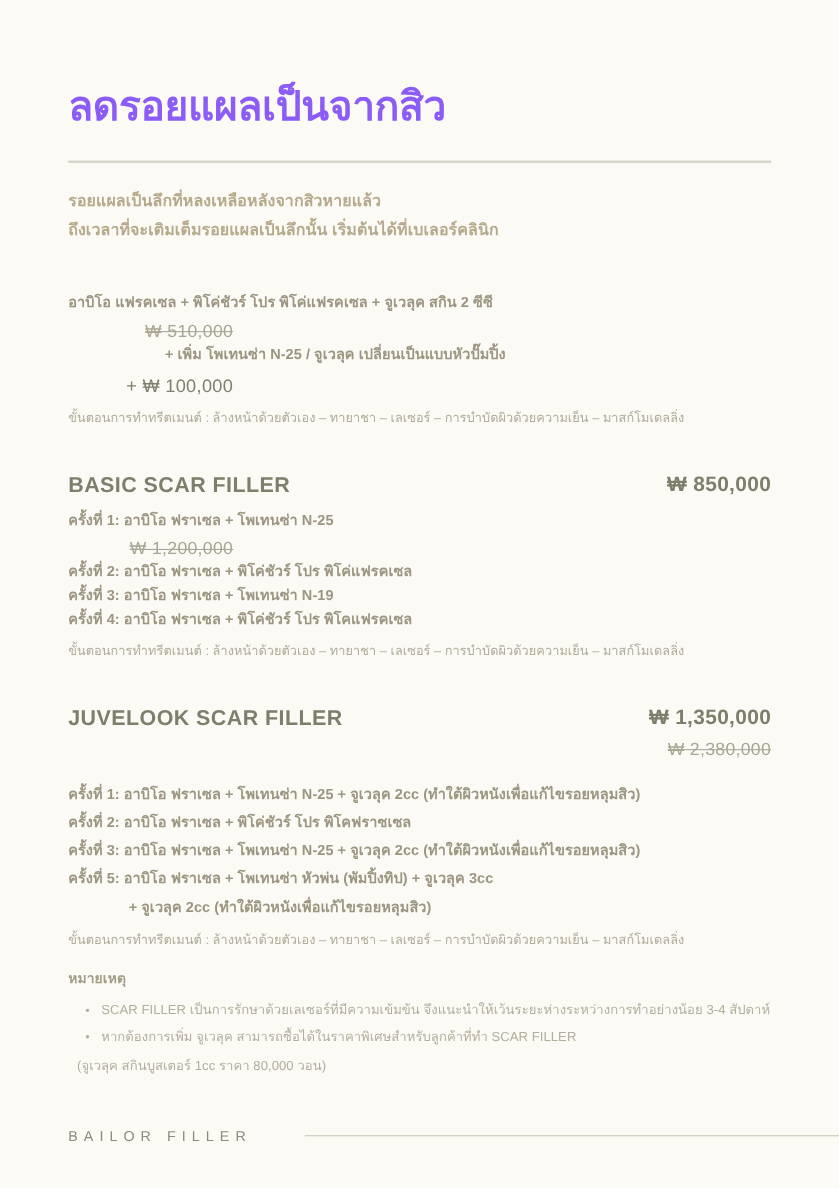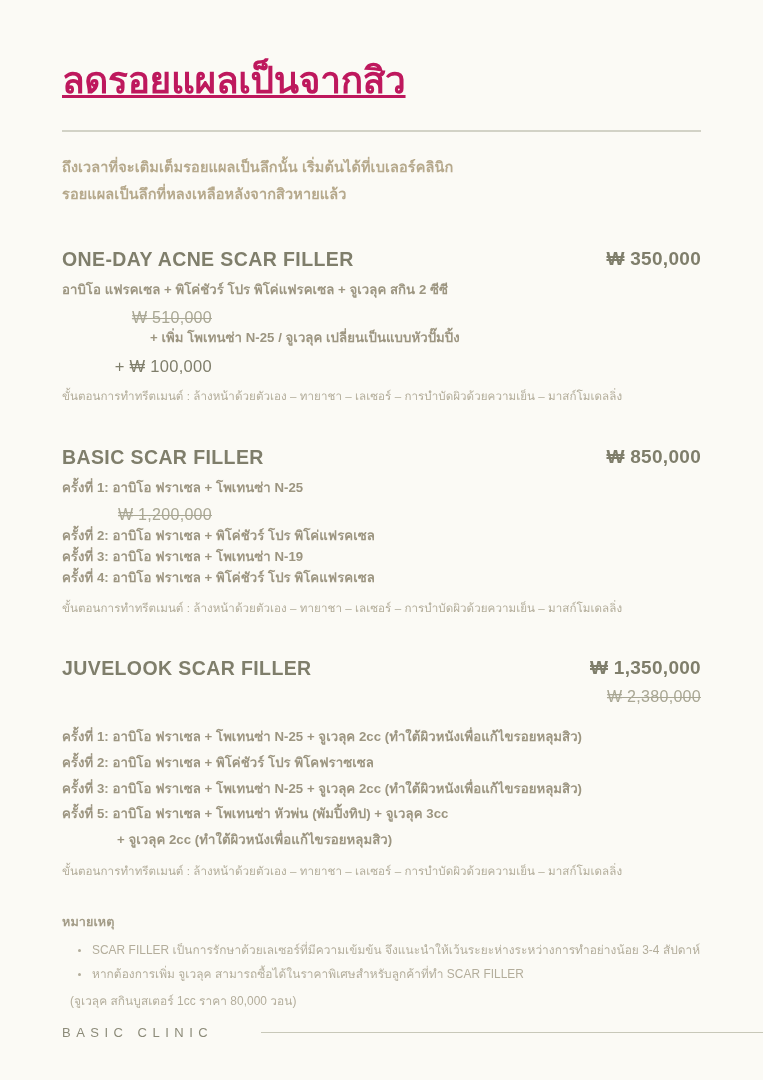--- a/index.html
+++ b/index.html
@@ -18,27 +18,26 @@
     position: relative;
     width: 763px;
     height: 1080px;
     box-sizing: border-box;
     padding: 0 62px;
   }
 
   
   .title {
     margin: 0;
-    padding-top: 58px;
+    padding-top: 74px;
     font-size: 37px;
     font-weight: 700;
     letter-spacing: -0.3px;
-    color: #be185d;
+    color: #8b5cf6;
     line-height: 1.25;
-    text-decoration: underline;
   }
   .header-rule {
     margin-top: 26px;
     height: 2px;
     background: #D2D2C6;
     width: 100%;
   }
   .lede {
     margin-top: 22px;
   }
@@ -128,21 +127,21 @@
     line-height: 1.6;
     letter-spacing: 0.05px;
   }
   .note-line.tight { margin-top: 9px; }
 
   .list-block { margin-top: 18px; }
   .list-block .detail-text { line-height: 1.95; }
 
   
   .remarks {
-    margin-top: 32px;
+    margin-top: 15px;
   }
   .remarks-title {
     font-size: 12.6px;
     font-weight: 700;
     color: #A39C87;
     letter-spacing: 0.1px;
   }
   ul.remark-list {
     margin: 7px 0 0 0;
     padding: 0;
@@ -202,31 +201,25 @@
 </head>
 <body>
 
 <div class="page">
 
   <h1 class="title">ลดรอยแผลเป็นจากสิว</h1>
 
   <div class="header-rule"></div>
 
   <div class="lede">
+    <div class="lede-line">รอยแผลเป็นลึกที่หลงเหลือหลังจากสิวหายแล้ว</div>
     <div class="lede-line">ถึงเวลาที่จะเติมเต็มรอยแผลเป็นลึกนั้น เริ่มต้นได้ที่เบเลอร์คลินิก</div>
-    <div class="lede-line">รอยแผลเป็นลึกที่หลงเหลือหลังจากสิวหายแล้ว</div>
   </div>
 
   <section class="package">
-    <div class="pkg-head">
-      <div class="pkg-name">ONE-DAY ACNE SCAR FILLER</div>
-      <div class="price-col">
-        <div class="price-main">₩ 350,000</div>
-      </div>
-    </div>
     <div class="pkg-body">
       <div class="detail-row">
         <div class="detail-text">อาบิโอ แฟรคเซล + พิโค่ชัวร์ โปร พิโค่แฟรคเซล + จูเวลุค สกิน 2 ซีซี</div>
         <div class="price-col">
           <div class="price-old">₩ 510,000</div>
         </div>
       </div>
       <div class="detail-row">
         <div class="detail-text indent-1">+ เพิ่ม โพเทนซ่า N-25 / จูเวลุค เปลี่ยนเป็นแบบหัวปั๊มปิ้ง</div>
         <div class="price-col">
@@ -295,17 +288,17 @@
   <section class="remarks">
     <div class="remarks-title">หมายเหตุ</div>
     <ul class="remark-list">
       <li>SCAR FILLER เป็นการรักษาด้วยเลเซอร์ที่มีความเข้มข้น จึงแนะนำให้เว้นระยะห่างระหว่างการทำอย่างน้อย 3-4 สัปดาห์</li>
       <li>หากต้องการเพิ่ม จูเวลุค สามารถซื้อได้ในราคาพิเศษสำหรับลูกค้าที่ทำ SCAR FILLER</li>
     </ul>
     <div class="remark-sub">(จูเวลุค สกินบูสเตอร์ 1cc ราคา 80,000 วอน)</div>
   </section>
 
   <div class="footer">
-    <div class="brand">BASIC CLINIC</div>
+    <div class="brand">BAILOR FILLER</div>
     <div class="footer-rule"></div>
   </div>
 
 </div>
 
 </body></html>

